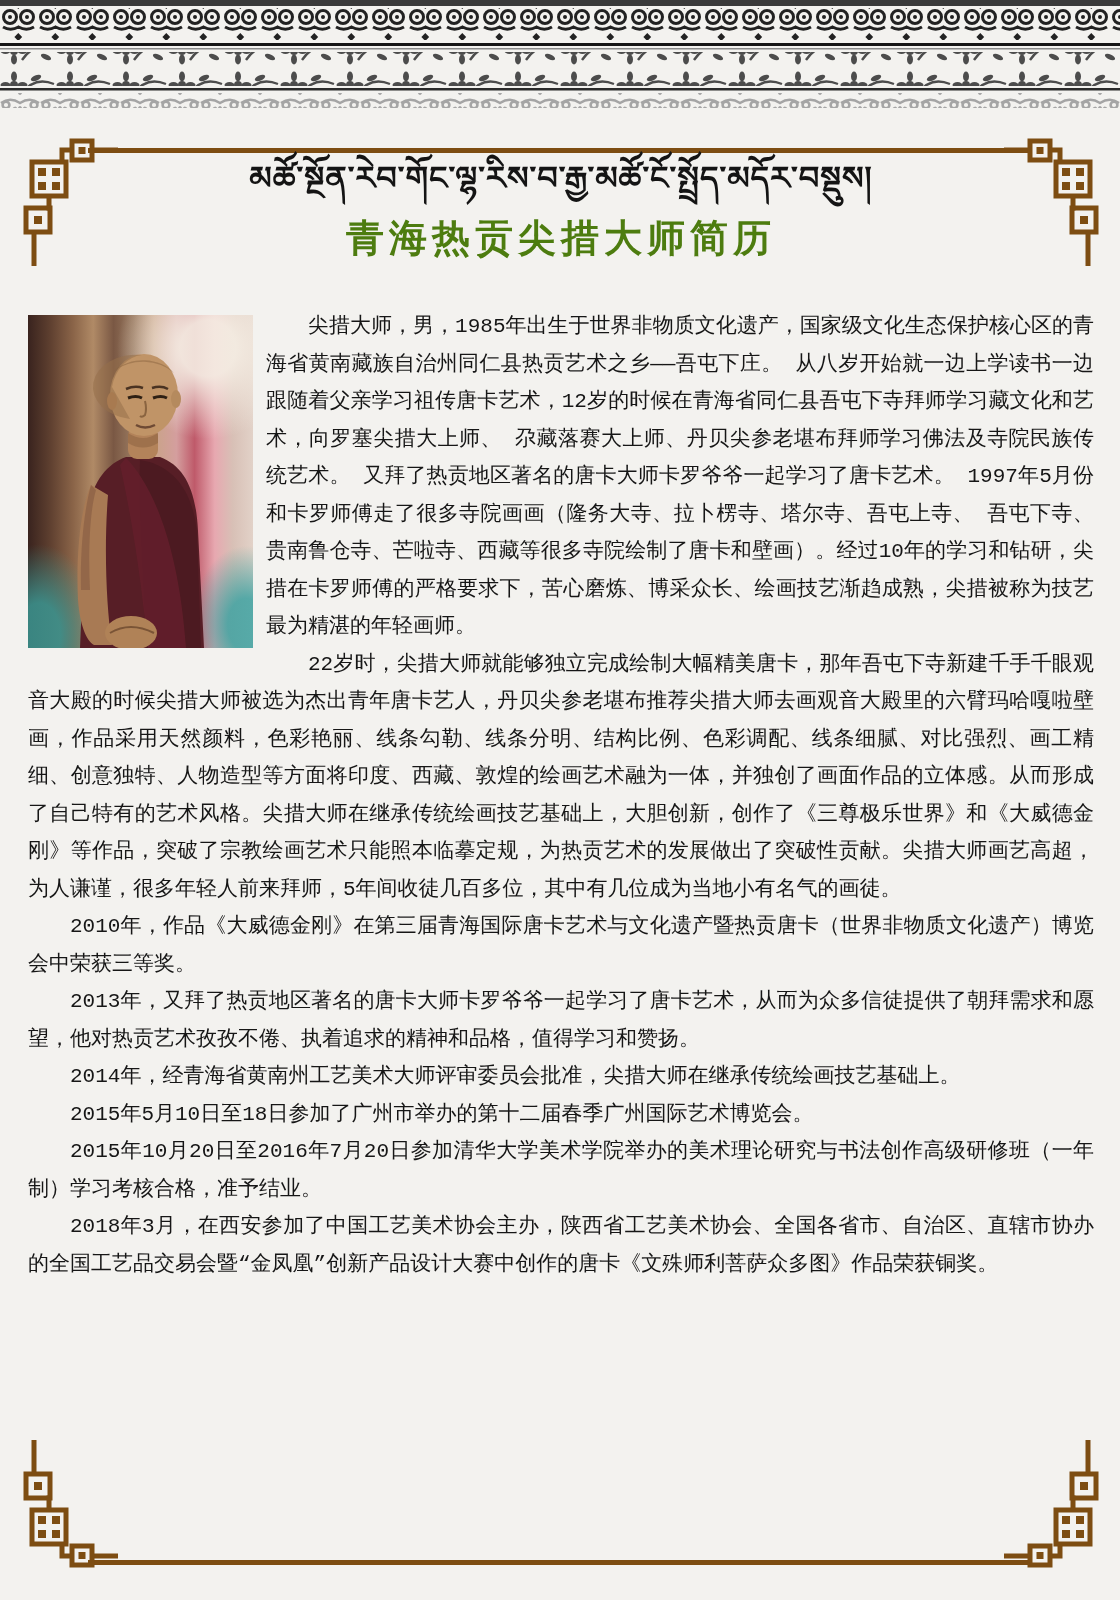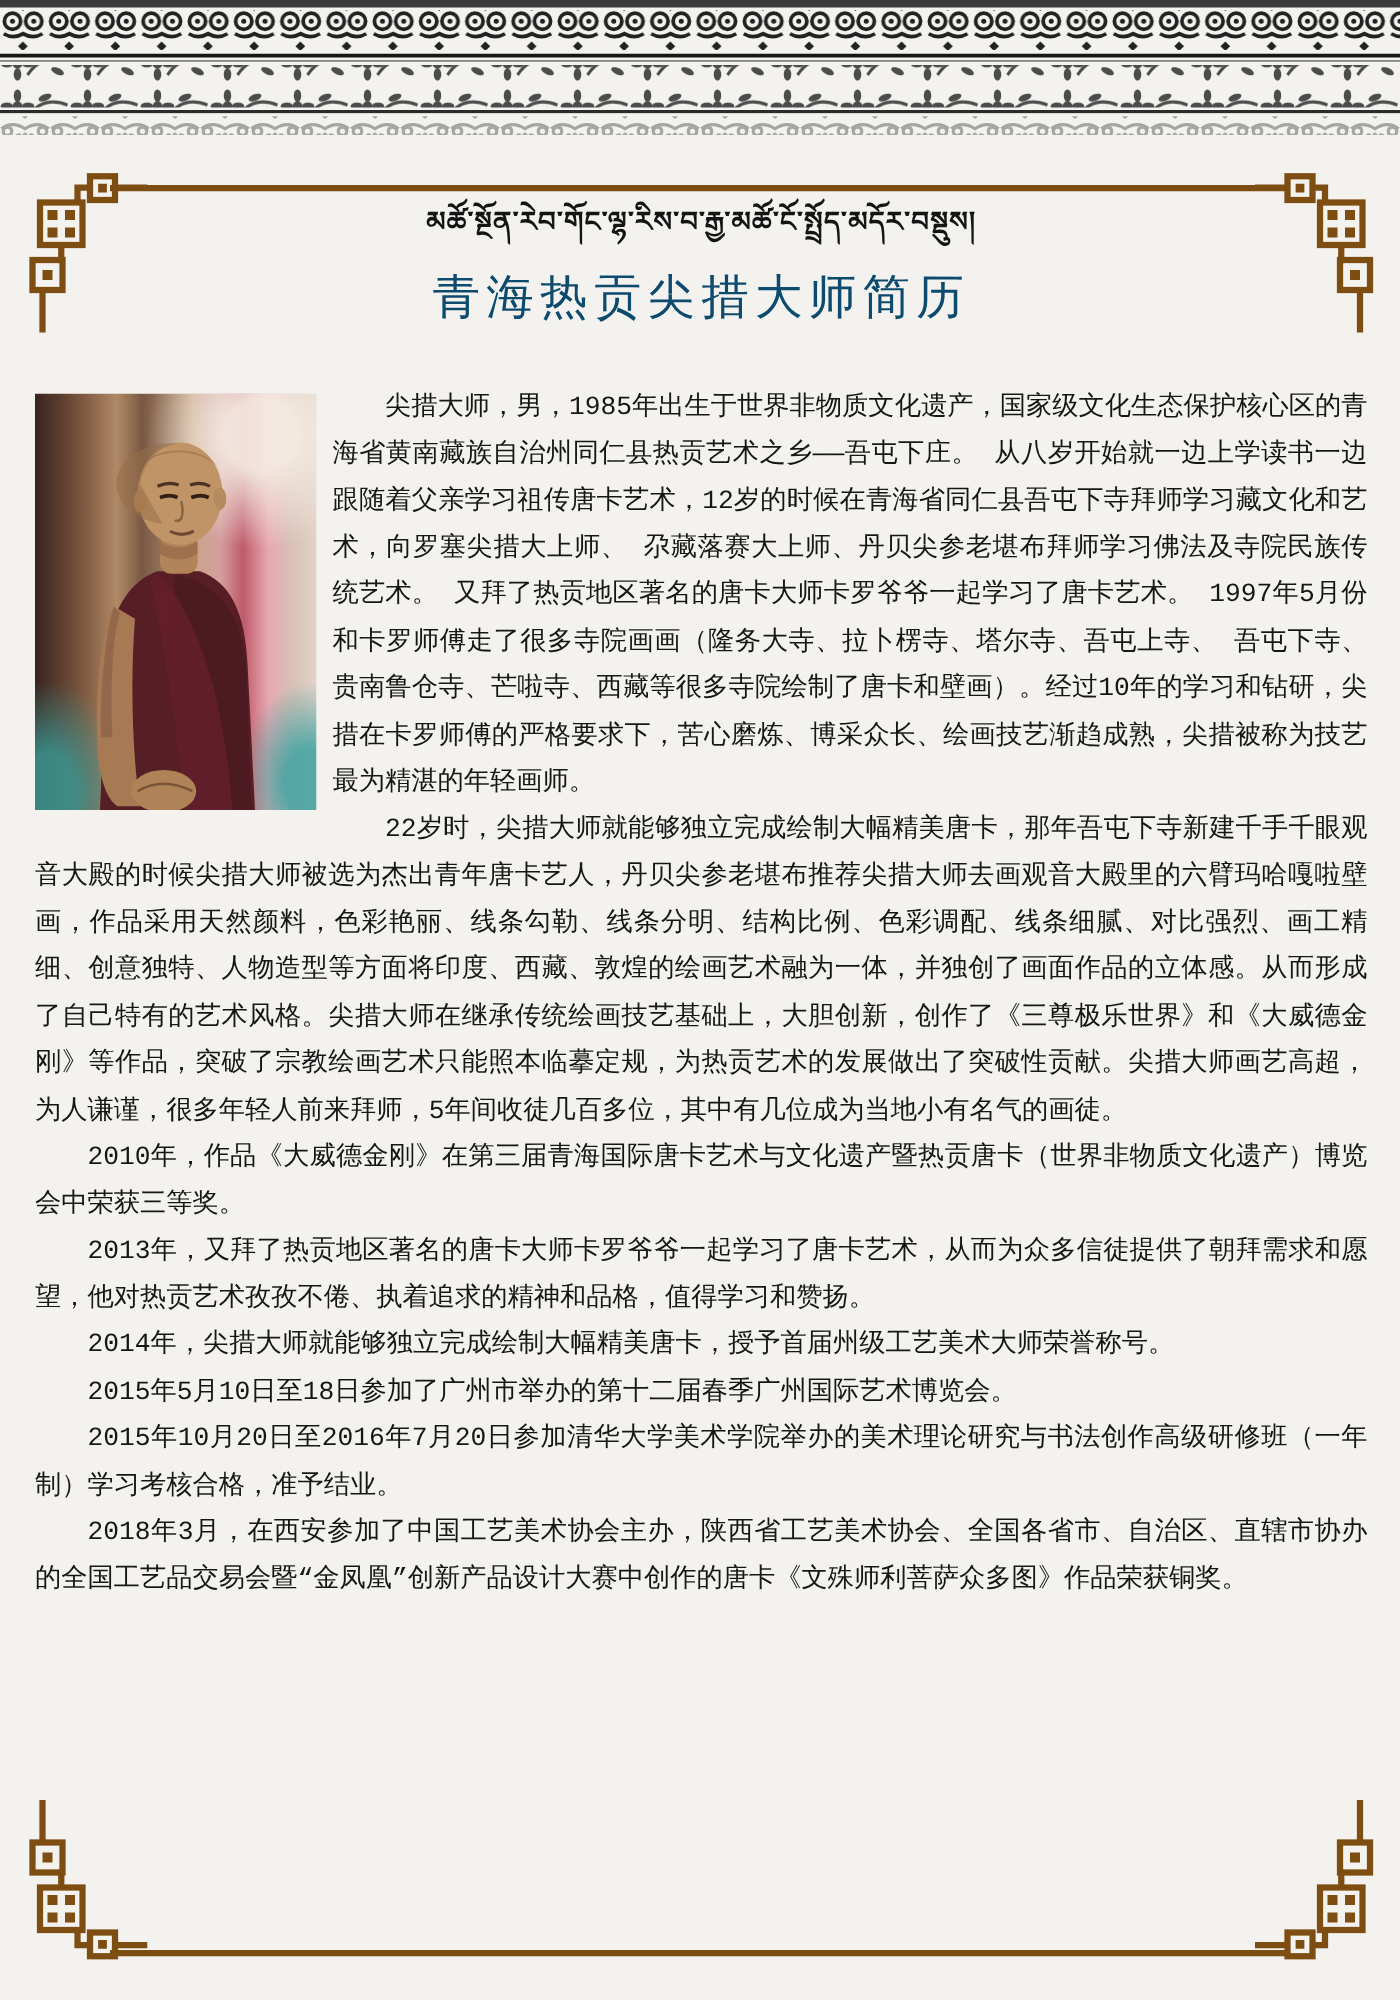--- a/index.html
+++ b/index.html
@@ -15,26 +15,26 @@
   .rule-top{top:148px;left:88px;width:944px;}
   .rule-bottom{top:1560px;left:88px;width:944px;}
   .corner{position:absolute;width:100px;height:130px;}
   .corner.tl{top:138px;left:18px;}
   .corner.tr{top:138px;right:16px;transform:scaleX(-1);}
   .corner.bl{top:1438px;left:18px;transform:scaleY(-1);}
   .corner.br{top:1438px;right:16px;transform:scale(-1,-1);}
   
   .content{position:absolute;left:28px;right:26px;top:156px;}
   .title-tibetan{
-    text-align:center;font-size:22px;line-height:44px;font-weight:bold;
+    text-align:center;font-size:32px;line-height:44px;font-weight:bold;
     color:#141414;letter-spacing:1px;
   }
   .title-chinese{
-    text-align:center;font-size:38px;line-height:48px;font-weight:normal;
-    color:#0c4a6e;letter-spacing:5px;margin-top:14px;
+    text-align:center;font-size:38px;line-height:48px;font-weight:bold;
+    color:#4d7c0f;letter-spacing:5px;margin-top:14px;
   }
   .article{margin-top:46px;font-size:21px;line-height:37.5px;text-align:justify;font-weight:500;}
   .article p{margin:0;text-indent:2em;font-family:Liberation Mono, monospace;}
   .photo{
     float:left;width:225px;height:333px;margin:7px 13px 6px 0;
     position:relative;overflow:hidden;
     background:
       radial-gradient(circle at 80% 10%, rgba(245,238,228,.9) 0 8%, rgba(245,238,228,0) 26%),
       radial-gradient(ellipse at 5% 96%, rgba(58,150,146,.85) 0 7%, rgba(58,150,146,0) 20%),
       radial-gradient(ellipse at 97% 93%, rgba(52,160,160,.8) 0 6%, rgba(52,160,160,0) 18%),
@@ -221,18 +221,18 @@
 
             <path d="M117,86 q2,8 0,14 q-3,3 -5,1" stroke="#8a6440" stroke-width="2" fill="none"></path>
             <path d="M108,110 q9,5 19,0" stroke="#6e4a34" stroke-width="2.5" fill="none"></path>
           </g>
         </svg>
       </span><span>尖措大师，男，1985年出生于世界非物质文化遗产，国家级文化生态保护核心区的青海省黄南藏族自治州同仁县热贡艺术之乡——吾屯下庄。 从八岁开始就一边上学读书一边跟随着父亲学习祖传唐卡艺术，12岁的时候在青海省同仁县吾屯下寺拜师学习藏文化和艺术，向罗塞尖措大上师、 尕藏落赛大上师、丹贝尖参老堪布拜师学习佛法及寺院民族传统艺术。 又拜了热贡地区著名的唐卡大师卡罗爷爷一起学习了唐卡艺术。 1997年5月份和卡罗师傅走了很多寺院画画（隆务大寺、拉卜楞寺、塔尔寺、吾屯上寺、 吾屯下寺、贵南鲁仓寺、芒啦寺、西藏等很多寺院绘制了唐卡和壁画）。经过10年的学习和钻研，尖措在卡罗师傅的严格要求下，苦心磨炼、博采众长、绘画技艺渐趋成熟，尖措被称为技艺最为精湛的年轻画师。</span>
     </p>
     <p><span>22岁时，尖措大师就能够独立完成绘制大幅精美唐卡，那年吾屯下寺新建千手千眼观音大殿的时候尖措大师被选为杰出青年唐卡艺人，丹贝尖参老堪布推荐尖措大师去画观音大殿里的六臂玛哈嘎啦壁画，作品采用天然颜料，色彩艳丽、线条勾勒、线条分明、结构比例、色彩调配、线条细腻、对比强烈、画工精细、创意独特、人物造型等方面将印度、西藏、敦煌的绘画艺术融为一体，并独创了画面作品的立体感。从而形成了自己特有的艺术风格。尖措大师在继承传统绘画技艺基础上，大胆创新，创作了《三尊极乐世界》和《大威德金刚》等作品，突破了宗教绘画艺术只能照本临摹定规，为热贡艺术的发展做出了突破性贡献。尖措大师画艺高超，为人谦谨，很多年轻人前来拜师，5年间收徒几百多位，其中有几位成为当地小有名气的画徒。</span></p>
     <p><span>2010年，作品《大威德金刚》在第三届青海国际唐卡艺术与文化遗产暨热贡唐卡（世界非物质文化遗产）博览会中荣获三等奖。</span></p>
     <p><span>2013年，又拜了热贡地区著名的唐卡大师卡罗爷爷一起学习了唐卡艺术，从而为众多信徒提供了朝拜需求和愿望，他对热贡艺术孜孜不倦、执着追求的精神和品格，值得学习和赞扬。</span></p>
-    <p><span>2014年，尖措大师就能够独立完成绘制大幅精美唐卡，授予首届州级工艺美术大师荣誉称号。</span></p>
+    <p><span>2014年，经青海省黄南州工艺美术大师评审委员会批准，尖措大师在继承传统绘画技艺基础上。</span></p>
     <p><span>2015年5月10日至18日参加了广州市举办的第十二届春季广州国际艺术博览会。</span></p>
     <p><span>2015年10月20日至2016年7月20日参加清华大学美术学院举办的美术理论研究与书法创作高级研修班（一年制）学习考核合格，准予结业。</span></p>
     <p><span>2018年3月，在西安参加了中国工艺美术协会主办，陕西省工艺美术协会、全国各省市、自治区、直辖市协办的全国工艺品交易会暨“金凤凰”创新产品设计大赛中创作的唐卡《文殊师利菩萨众多图》作品荣获铜奖。</span></p>
   </div>
 </div>
 
 </body></html>

